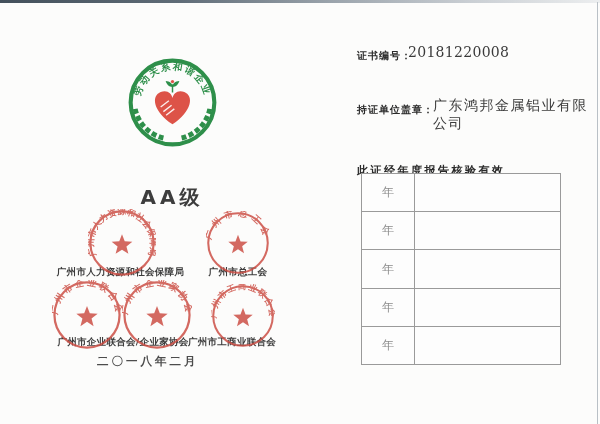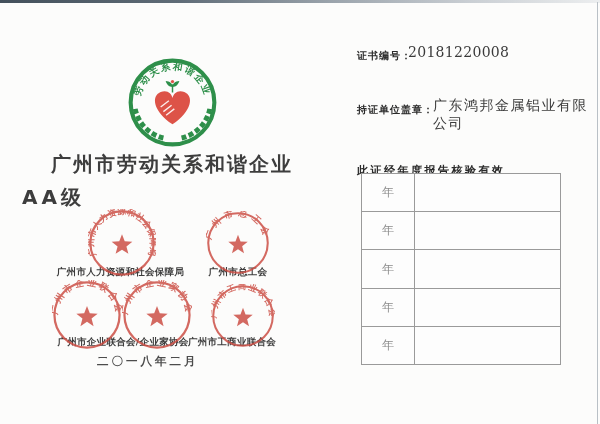--- a/index.html
+++ b/index.html
@@ -9,21 +9,21 @@
             background:linear-gradient(to right,#43505b 0%,#5f6c77 30%,#9aa3ab 55%,#c9ced3 78%,#eceeef 100%);}
   .scan-right{position:absolute;top:2px;right:2px;bottom:0;width:1px;background:#b9c0c6;}
 
   .abs{position:absolute;}
 
   
   .logo{left:127px;top:57px;width:91px;height:91px;}
   .logo-ring-text{font-size:10.5px;font-weight:bold;fill:#2e8f4a;letter-spacing:2px;}
   .title1{left:22px;top:151px;width:300px;text-align:center;font-size:20px;font-weight:bold;
           color:#3d3d3d;letter-spacing:2px;}
-  .title2{left:22px;top:184px;width:300px;font-size:20px;font-weight:bold;
+  .title2{left:22px;top:184px;width:300px;text-align:center;font-size:20px;font-weight:bold;
           color:#3d3d3d;letter-spacing:4px;}
   .seal-label{font-size:9.5px;font-weight:bold;color:#3c3c3c;text-align:center;letter-spacing:0.3px;}
   .seal{color:#cb4a40;opacity:0.82;}
   .seal text{fill:currentColor;font-weight:bold;}
   .st-13{font-size:12.5px;letter-spacing:0.5px;}
   .st-6{font-size:13.5px;letter-spacing:7px;}
   .st-8{font-size:13px;letter-spacing:3.5px;}
   .st-9{font-size:13px;letter-spacing:2.5px;}
   .date{left:97px;top:354px;width:160px;text-align:left;font-size:11.5px;color:#4c4c4c;
         letter-spacing:3px;font-weight:bold;}
@@ -58,21 +58,20 @@
     <path d="M 91,57 A 41,41 0 0 1 60,89" stroke="#2e8f4a" stroke-width="5.5" stroke-dasharray="5.5 2.8" fill="none"></path>
     <text class="logo-ring-text"><textPath href="#logoArc" startOffset="50%" text-anchor="middle">劳动关系和谐企业</textPath></text>
     <path d="M50,74 C29,60 26,43 37,38.5 C44,35.5 49,40 50,45 C51,40 56,35.5 63,38.5 C74,43 71,60 50,74 Z" fill="#dd5348"></path>
     <path d="M37,55 L46,48 M40,60 L49,53 M43,64 L52,57" stroke="#ffffff" stroke-width="1.5" fill="none" opacity="0.9"></path>
     <path d="M50,39 L50,30" stroke="#2e8f4a" stroke-width="1.6"></path>
     <path d="M50,33 C46,33 43.5,30 42.5,26.5 C47,26.8 50,29 50,33 Z" fill="#2e8f4a"></path>
     <path d="M50,33 C54,33 56.5,30 57.5,26.5 C53,26.8 50,29 50,33 Z" fill="#2e8f4a"></path>
     <circle cx="50" cy="27" r="1.8" fill="#dd5348"></circle>
   </svg>
 
-  <div class="abs title1">广州市劳动关系和谐企业</div>
   <div class="abs title2">AA级</div>
 
   <div class="abs seal-label" style="left:48px;top:266px;width:145px;">广州市人力资源和社会保障局</div>
   <div class="abs seal-label" style="left:196px;top:266px;width:84px;">广州市总工会</div>
   <div class="abs seal-label" style="left:42px;top:336px;width:162px;">广州市企业联合会/企业家协会</div>
   <div class="abs seal-label" style="left:186px;top:336px;width:92px;">广州市工商业联合会</div>
 
   <svg class="abs seal" style="left:88px;top:209px;width:68px;height:68px;" viewBox="0 0 100 100">
     <defs>
         <path id="arc1" d="M 50,92 A 42,42 0 1 1 50.001,92" fill="none"></path>

